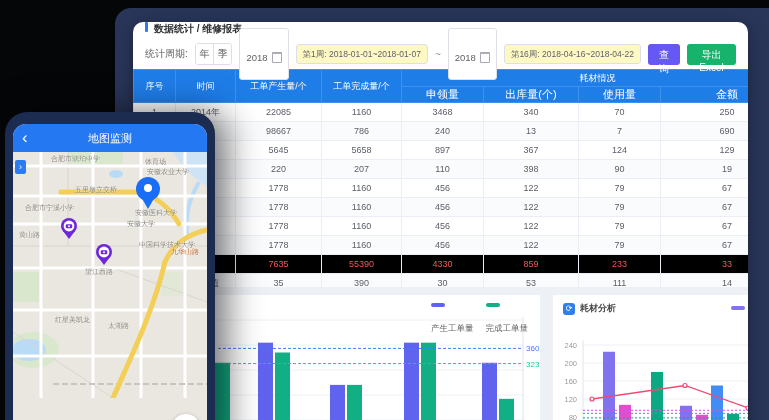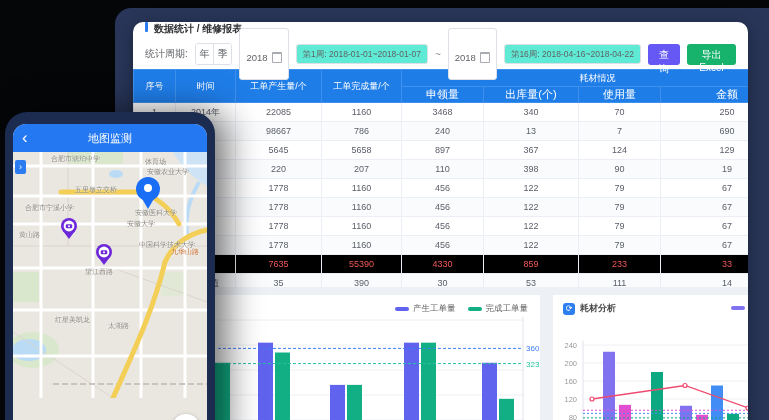--- a/index.html
+++ b/index.html
@@ -23,41 +23,41 @@
   .breadcrumb .accent{width:3px;height:10px;background:#2b7cf0;border-radius:1px;margin-right:6px;}
   .breadcrumb .crumb-text{font-size:10px;color:#303133;font-weight:bold;}
   
   .filter-row{height:26px;display:flex;align-items:center;padding:0 12px;gap:7px;}
   .f-label{font-size:10px;color:#606266;white-space:nowrap;}
   .segmented{display:flex;border:1px solid #dcdfe6;border-radius:3px;overflow:hidden;height:20px;}
   .seg{width:25px;line-height:20px;text-align:center;font-size:10px;color:#606266;background:#fff;border-right:1px solid #dcdfe6;cursor:pointer;}
   .seg:last-child{border-right:none;}
   .select-box{display:flex;align-items:flex-end;gap:4px;border:1px solid #dcdfe6;border-radius:3px;height:18px;padding:16px 6px;font-size:9.5px;color:#606266;background:#fff;}
   .cal-icon{width:8px;height:8px;border:1px solid #a8abb2;border-top-width:2px;border-radius:1px;display:inline-block;}
-  .range-box{border:1px solid #dcdfe6;border-radius:3px;height:18px;line-height:18px;padding:0 6px;font-size:8.5px;color:#606266;background:#5eead4;white-space:nowrap;}
+  .range-box{border:1px solid #dcdfe6;border-radius:3px;height:18px;line-height:18px;padding:0 6px;font-size:8.5px;color:#606266;background:#fef9c3;white-space:nowrap;}
   .tilde{font-size:10px;color:#909399;}
   .btn{height:21px;border:none;border-radius:3px;color:#fff;font-size:10px;display:flex;align-items:center;gap:4px;padding:0 9px;cursor:pointer;font-family:inherit;flex-direction:column;}
   .btn-query{background:#6558f5;}
   .btn-export{background:#17b26b;}
   
   table.report{border-collapse:collapse;table-layout:fixed;width:660px;margin-top:2px;}
   table.report th{background:#1f7de8;color:#fff;font-weight:normal;font-size:9px;border:1px solid #3f90ec;padding:0;}
   table.report thead tr.h1 th{height:16px;}
   table.report thead tr.h2 th{height:13px;font-size:11px;}
   table.report td{height:18px;text-align:center;font-size:9px;color:#5a5e66;border:1px solid #ebeef5;padding:0;background:#fff;}
   table.report tbody tr:nth-child(even) td{background:#fafbfd;}
   table.report tr.total-row td{background:#000000;color:#f25858;}
   table.report tr.avg-row td{background:#fbfbfd;color:#5a5e66;}
   
   .charts-band{position:absolute;left:0;top:265px;width:615px;height:185px;background:#edf0f5;}
   .panel{position:absolute;top:8px;background:#fff;height:177px;}
   .panel-left{left:0;width:407px;}
   .panel-right{left:420px;width:195px;}
   .legend{position:absolute;right:12px;top:8px;display:flex;gap:12px;align-items:center;}
-  .legend-item{display:flex;align-items:center;gap:4px;font-size:8.5px;color:#666;cursor:pointer;}
+  .legend-item{display:flex;gap:16px;font-size:8.5px;color:#666;cursor:pointer;flex-direction:column;}
   .legend-pill{width:14px;height:4px;border-radius:2px;display:inline-block;}
   .panel-title{display:flex;align-items:center;gap:5px;padding:7px 0 0 10px;font-size:9px;color:#4a4a4a;font-weight:bold;}
   .t-icon{width:12px;height:12px;border-radius:3px;background:#2f7ef0;color:#fff;font-size:8px;line-height:12px;text-align:center;font-weight:normal;}
   .legend-cut{position:absolute;right:3px;top:11px;width:14px;height:4px;border-radius:2px;background:#8172f0;}
   .chart-svg{position:absolute;left:0;overflow:hidden;}
   
   .phone{
     position:absolute;left:5px;top:112px;width:210px;height:340px;
     background:#1c2b50;border-radius:22px 22px 0 0;z-index:5;
     box-shadow:12px 0 34px rgba(0,0,0,.55);

